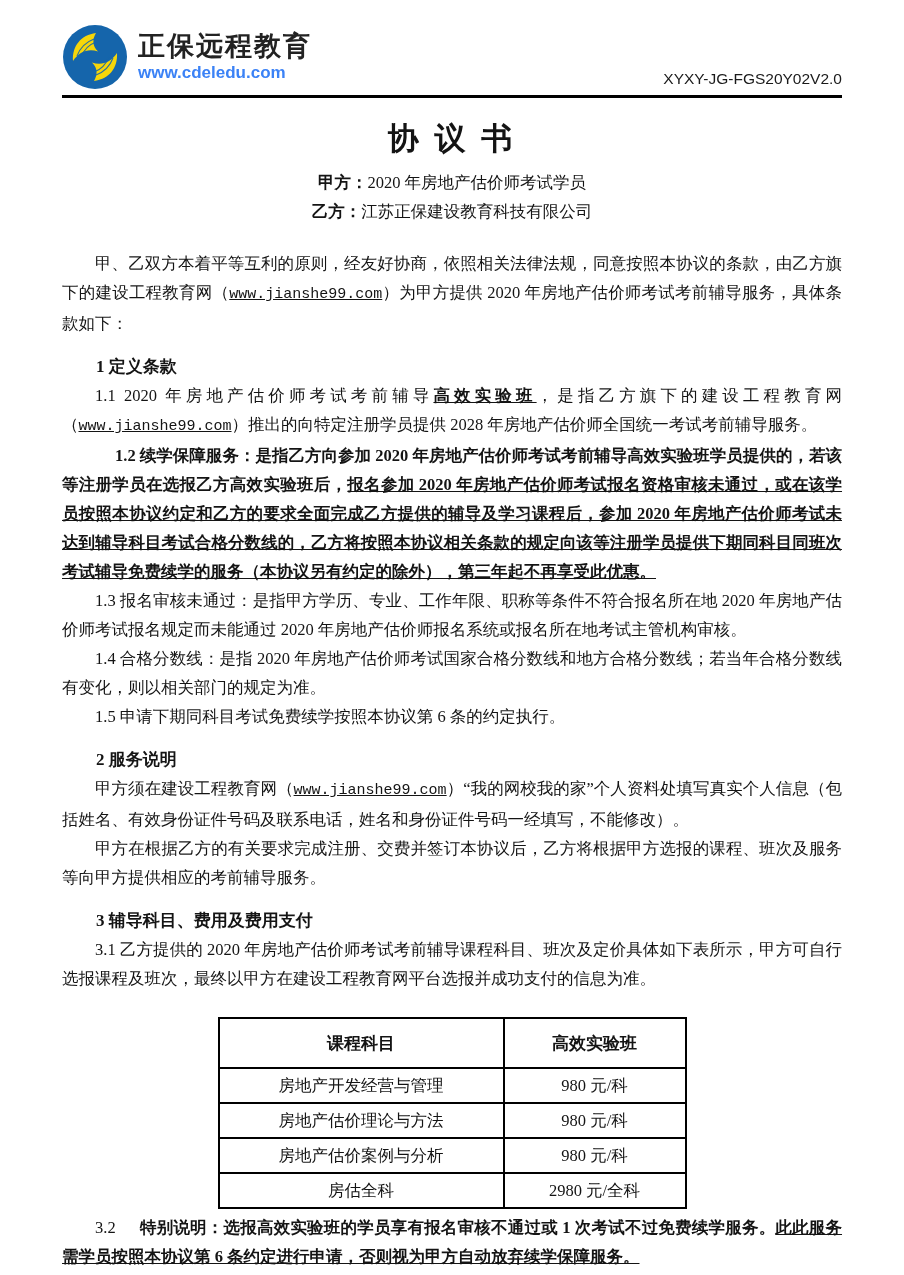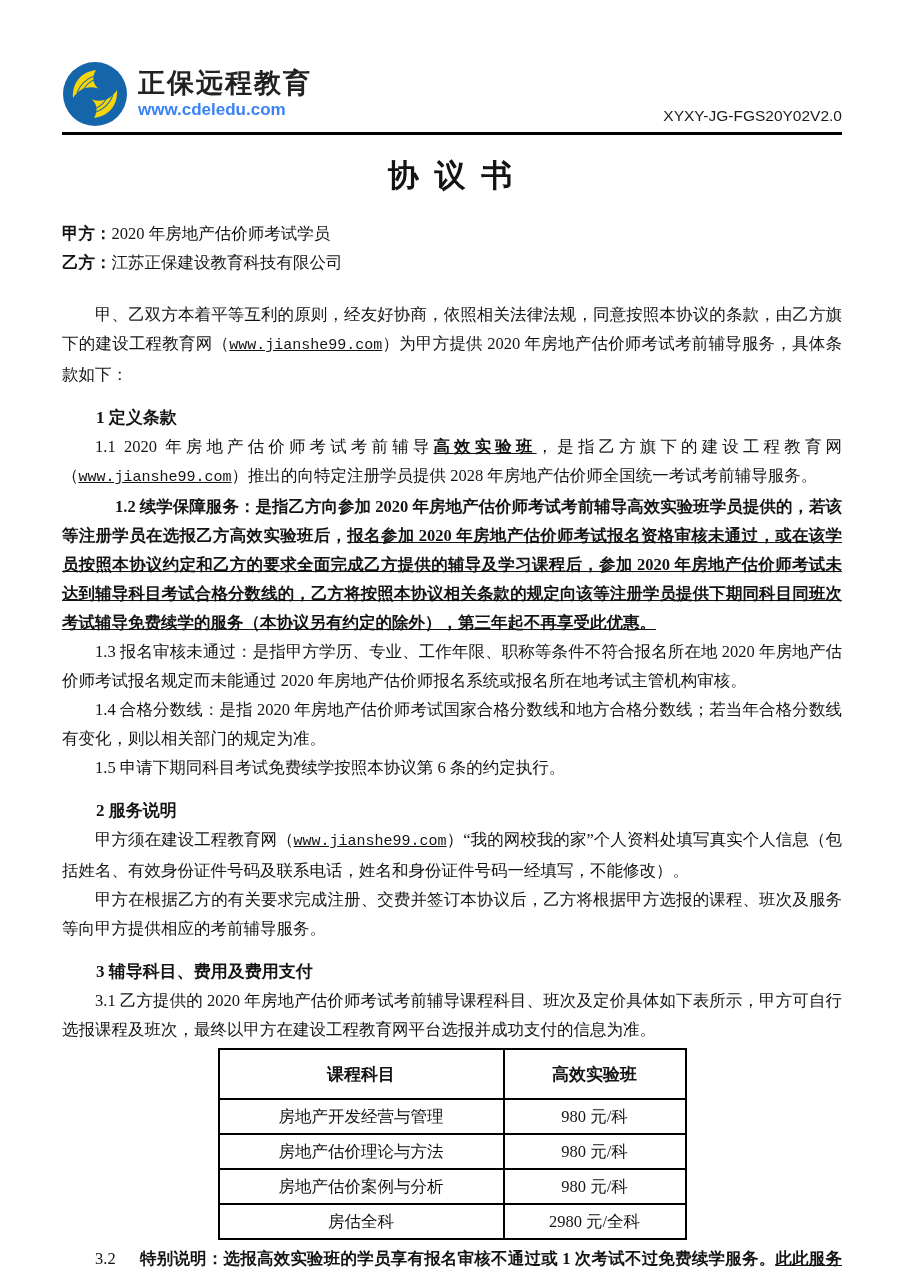--- a/index.html
+++ b/index.html
@@ -1,56 +1,56 @@
 <!DOCTYPE html>
 <html><head>
 <meta charset="utf-8">
 <style>
   html,body{margin:0;padding:0;background:#ffffff;}
   body{
     width:904px;height:1275px;overflow:hidden;
     font-family:"Liberation Serif","DejaVu Serif",serif;
     color:#141414;
   }
-  .page{box-sizing:border-box;width:904px;height:1275px;padding:61px 62px 0 62px;}
+  .page{box-sizing:border-box;width:904px;height:1275px;padding:24px 62px 0 62px;}
 
   
   .header{display:flex;justify-content:space-between;align-items:flex-end;
           border-bottom:3px solid #000;padding-bottom:5px;}
   .brand{display:flex;align-items:center;gap:10px;}
   .logo-svg{width:66px;height:66px;display:block;}
   .brand-text{display:flex;flex-direction:column;line-height:1.05;}
   .brand-name{font-family:"Liberation Sans","DejaVu Sans",sans-serif;
               font-weight:bold;font-size:27px;color:#222;letter-spacing:2px;}
   .brand-url{font-family:"Liberation Sans","DejaVu Sans",sans-serif;
              font-weight:bold;font-size:17px;color:#3b82f6;margin-top:3px;}
   .doc-code{font-family:"Liberation Sans","DejaVu Sans",sans-serif;
             font-size:15.5px;color:#1a1a1a;padding-bottom:2px;}
 
   
   .doc-title{text-align:center;font-size:31px;font-weight:bold;
              margin-top:20px;letter-spacing:4px;}
 
   
-  .parties{margin-top:22px;font-size:16.5px;line-height:29px;}
+  .parties{margin-top:8px;font-size:16.5px;line-height:29px;text-align:center;}
   .party-label{font-weight:bold;}
 
   
   .para{font-size:16.5px;line-height:29px;text-align:justify;
         text-indent:2em;margin:0;}
   .intro{margin-top:23px;}
   .sec-heading{font-size:17px;font-weight:bold;text-indent:2em;
                margin:14px 0 0 0;line-height:29px;}
   .b{font-weight:bold;margin-left:20px;}
   .bu{font-weight:bold;text-decoration:underline;}
   .url{font-family:"Liberation Mono","DejaVu Sans Mono",monospace;
        font-size:15px;text-decoration:underline;}
 
   
-  table.price{border-collapse:collapse;margin:4px auto 4px auto;width:467px;
+  table.price{border-collapse:collapse;margin:24px auto 4px auto;width:467px;
               table-layout:fixed;}
   table.price th,table.price td{border:2px solid #000;text-align:center;
               font-size:16.5px;padding:0 4px;}
   table.price th{height:48px;font-weight:bold;font-size:17px;}
   table.price td{height:33px;}
   col.c1{width:285px;} col.c2{width:182px;}
 </style>
 </head>
 <body>
 

